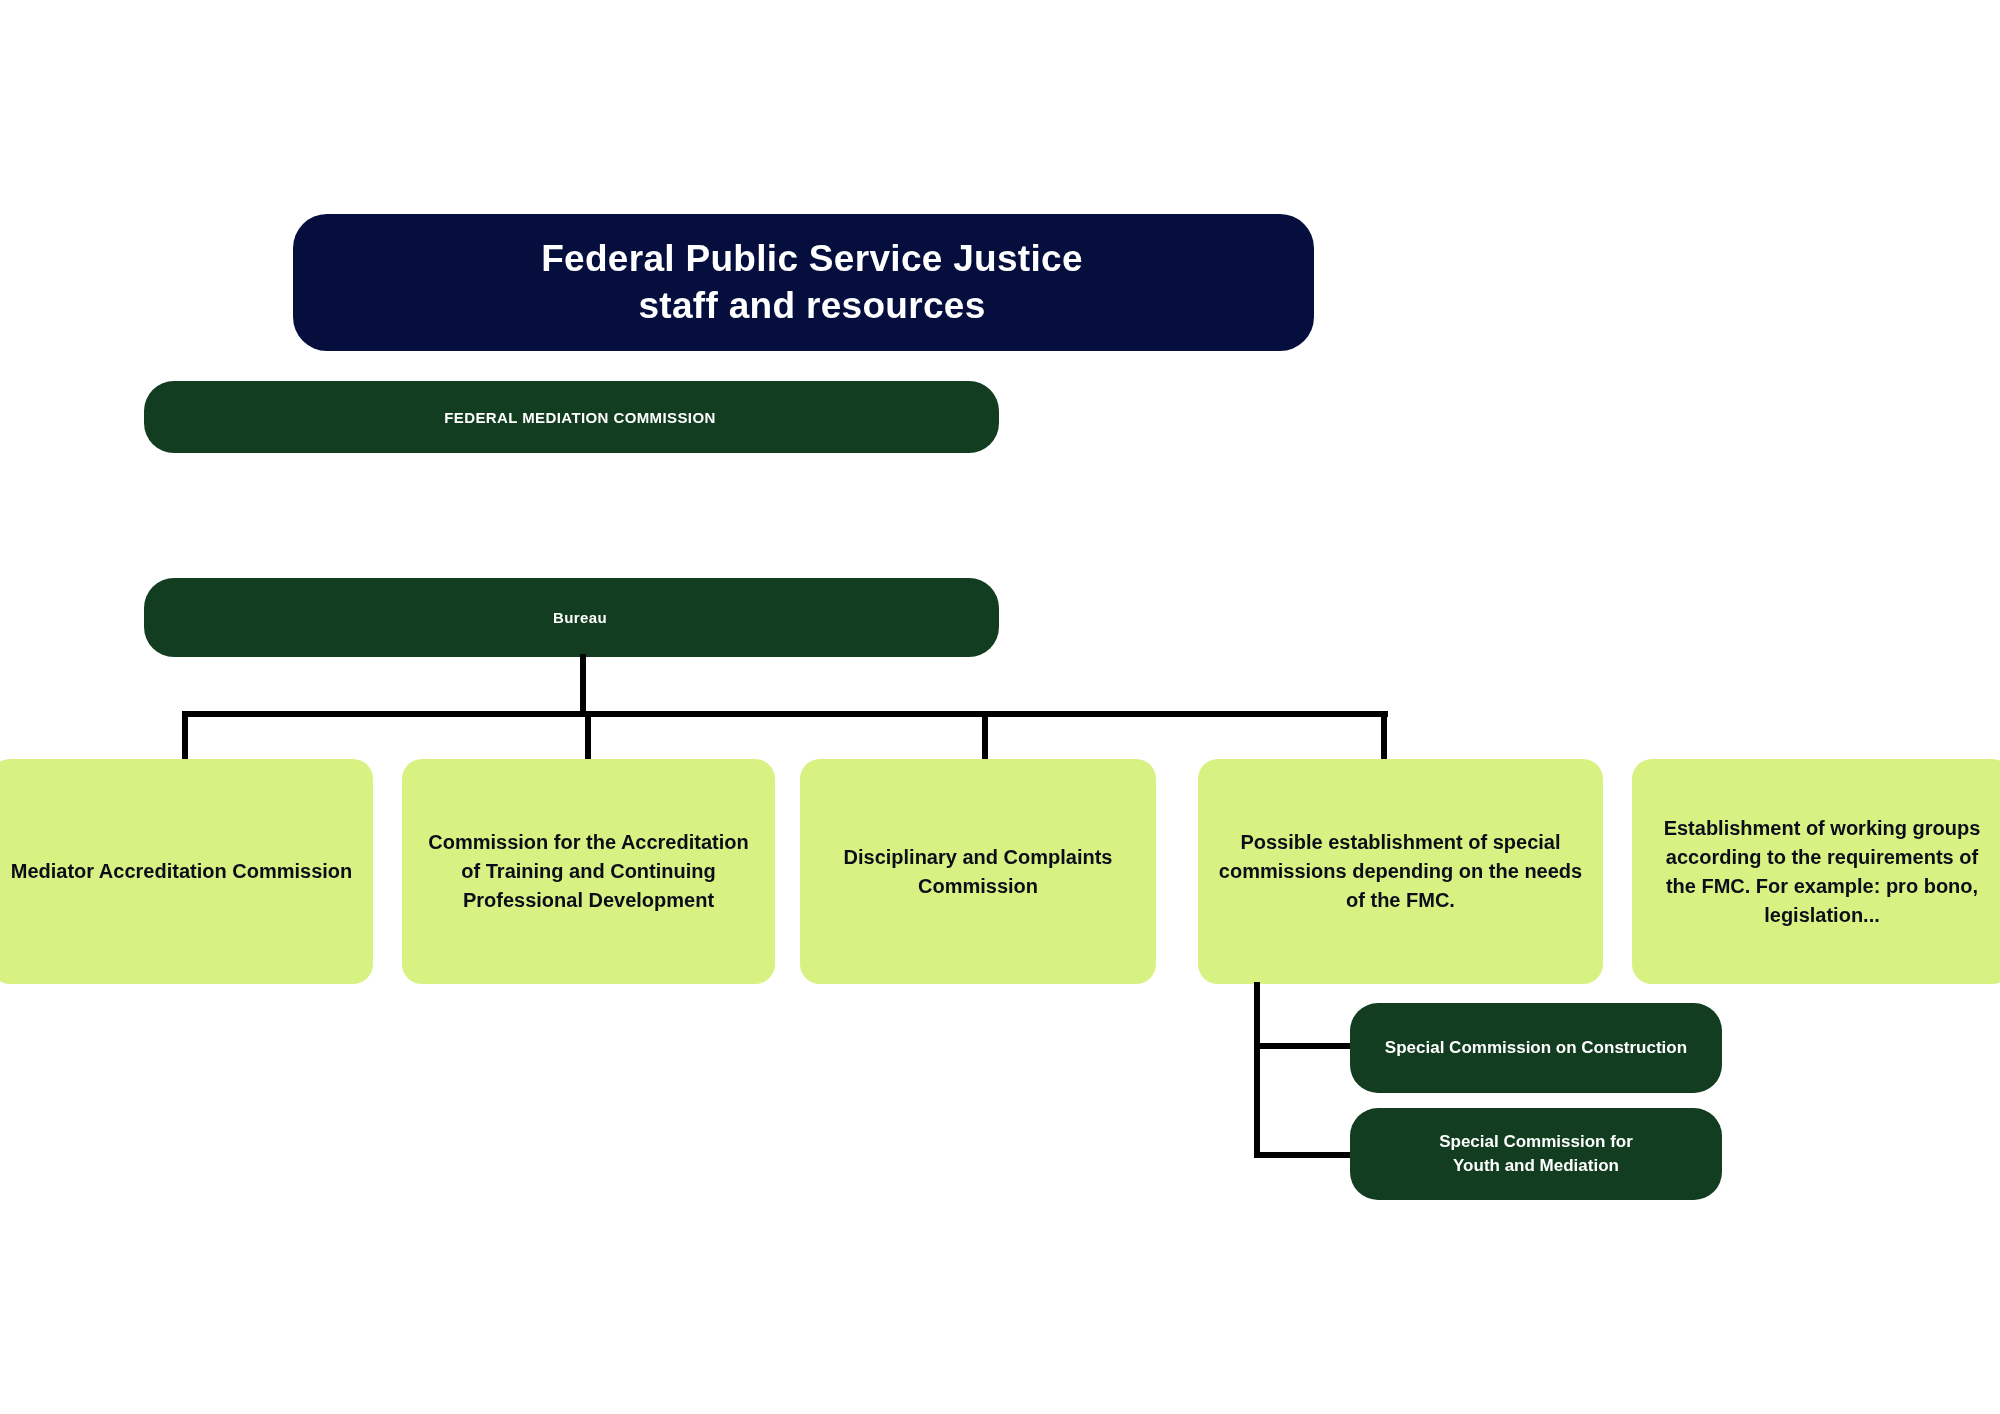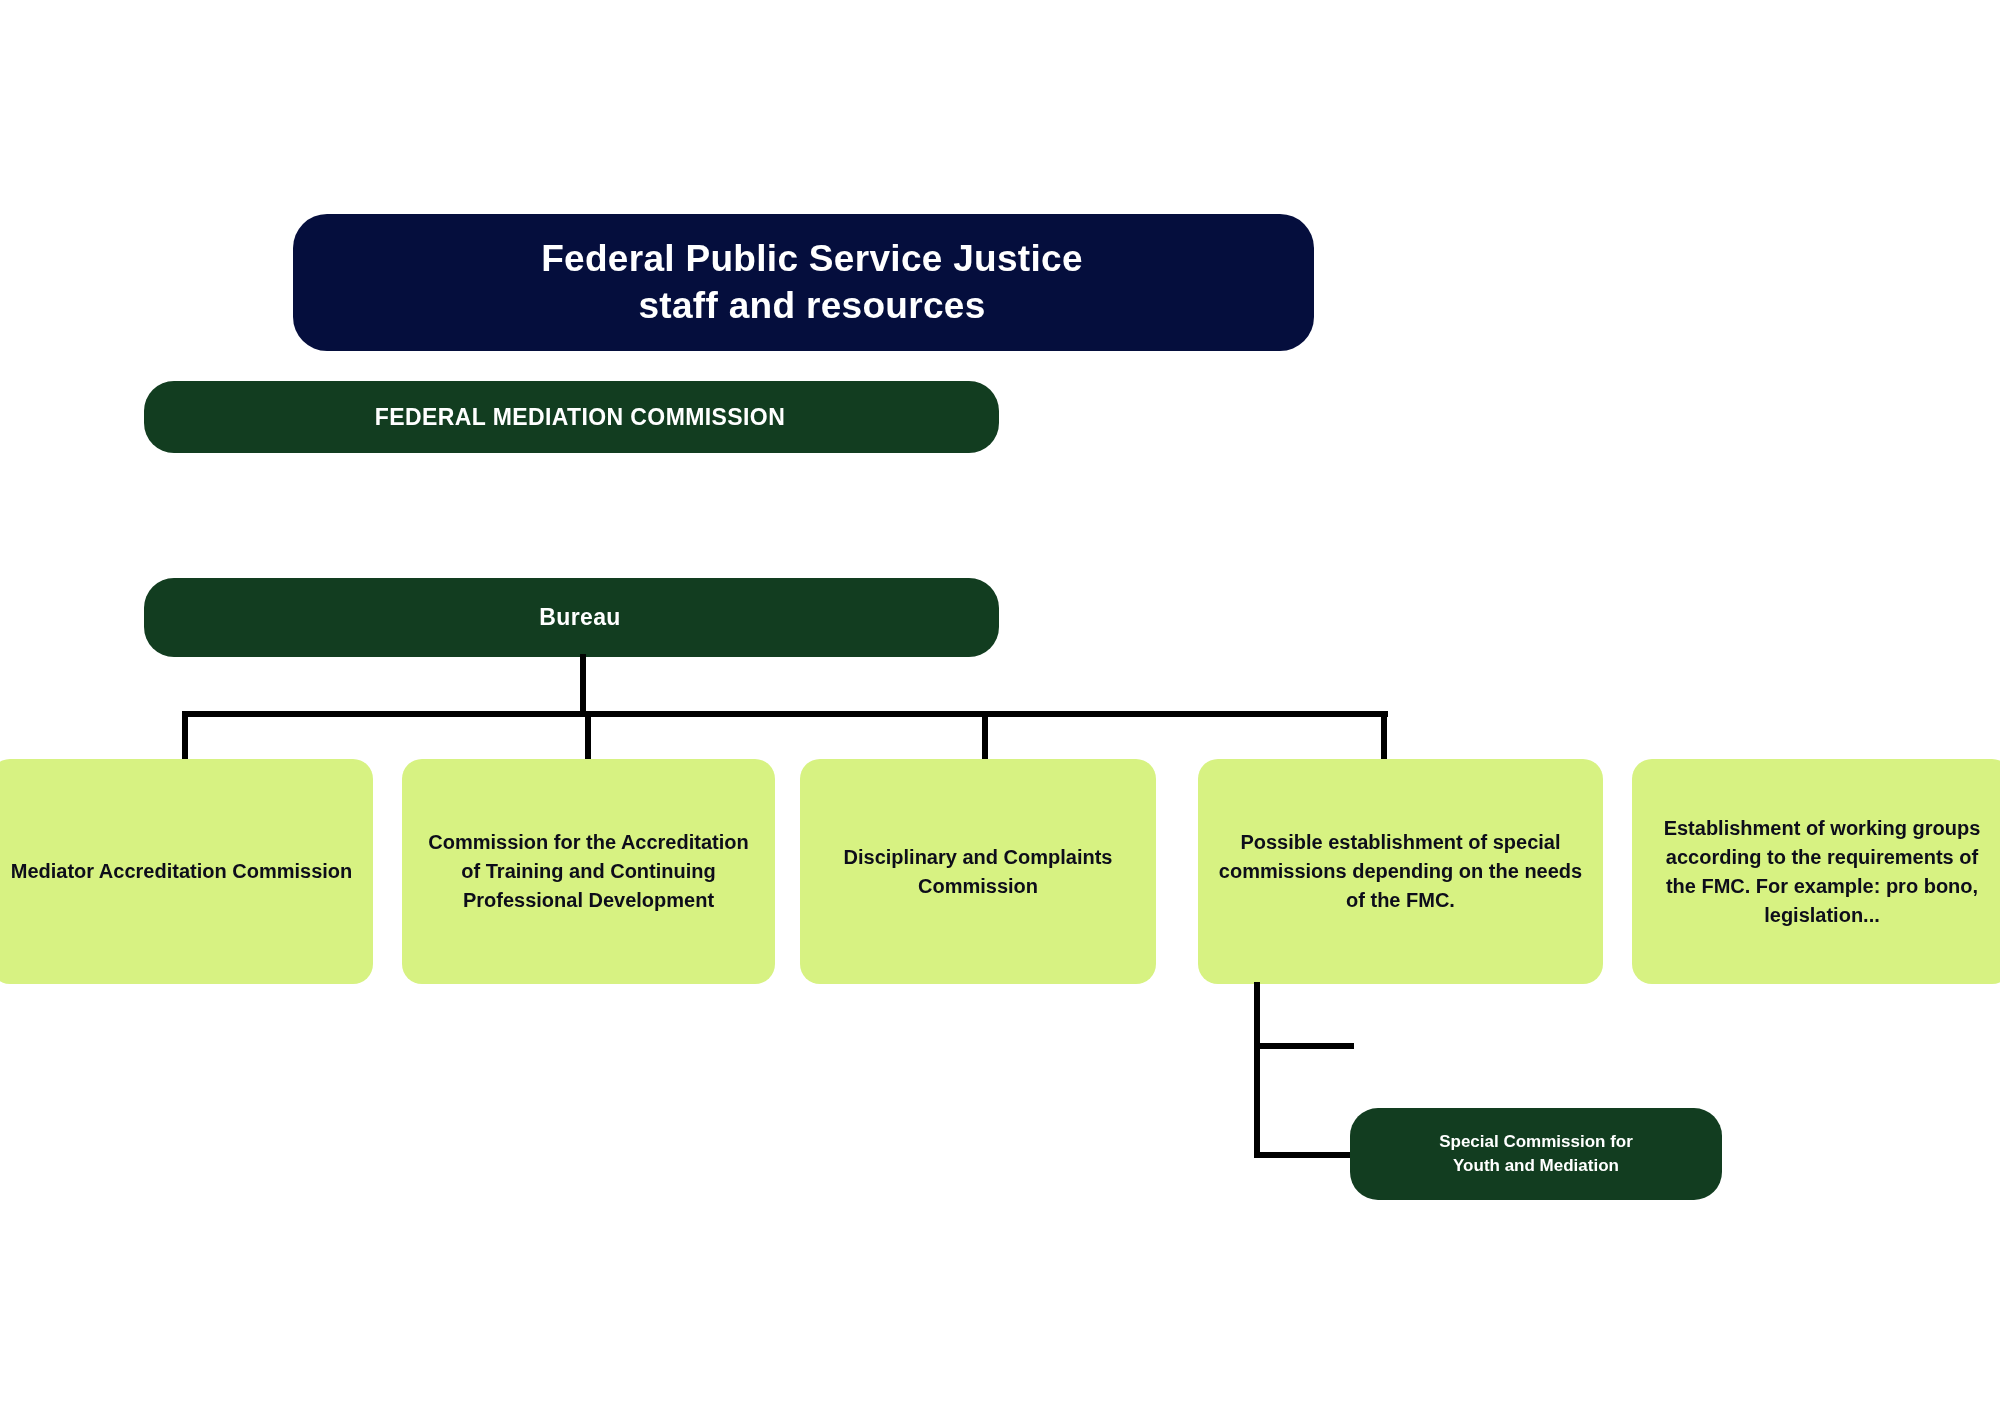--- a/index.html
+++ b/index.html
@@ -33,21 +33,21 @@
     border-radius: 34px;
     font-size: 37px;
     line-height: 1.25;
     letter-spacing: 0.3px;
   }
   .l2 {
     left: 144px; width: 855px;
     background: var(--dark-green, #123D20);
     color: var(--light-text, #ffffff);
     border-radius: 30px;
-    font-size: 23px;
+    font-size: 15px;
     letter-spacing: 0.4px;
   }
   .l2-0 { top: 381px; height: 72px; }
   .l2-1 { top: 480px; height: 73px; }
   .l2-2 { top: 578px; height: 79px; }
   .commission {
     top: 759px; height: 225px;
     background: var(--light-green, #D7F282);
     color: var(--dark-text, #0D0D1A);
     border-radius: 20px;
@@ -122,18 +122,21 @@
     <span>Possible establishment of special commissions depending on the needs of the FMC.</span>
   </div>
   <div class="node commission c-4">
     <span>Establishment of working groups according to the requirements of the FMC. For example: pro bono, legislation...</span>
   </div>
 
   <div class="line v-sub"></div>
   <div class="line hb-0"></div>
   <div class="line hb-1"></div>
 
+  <div class="node special s-0">
+    <span>Special Commission on Construction</span>
+  </div>
   <div class="node special s-1">
     <span>Special Commission for
 Youth and Mediation</span>
   </div>
 
 </div>
 
 </body></html>

